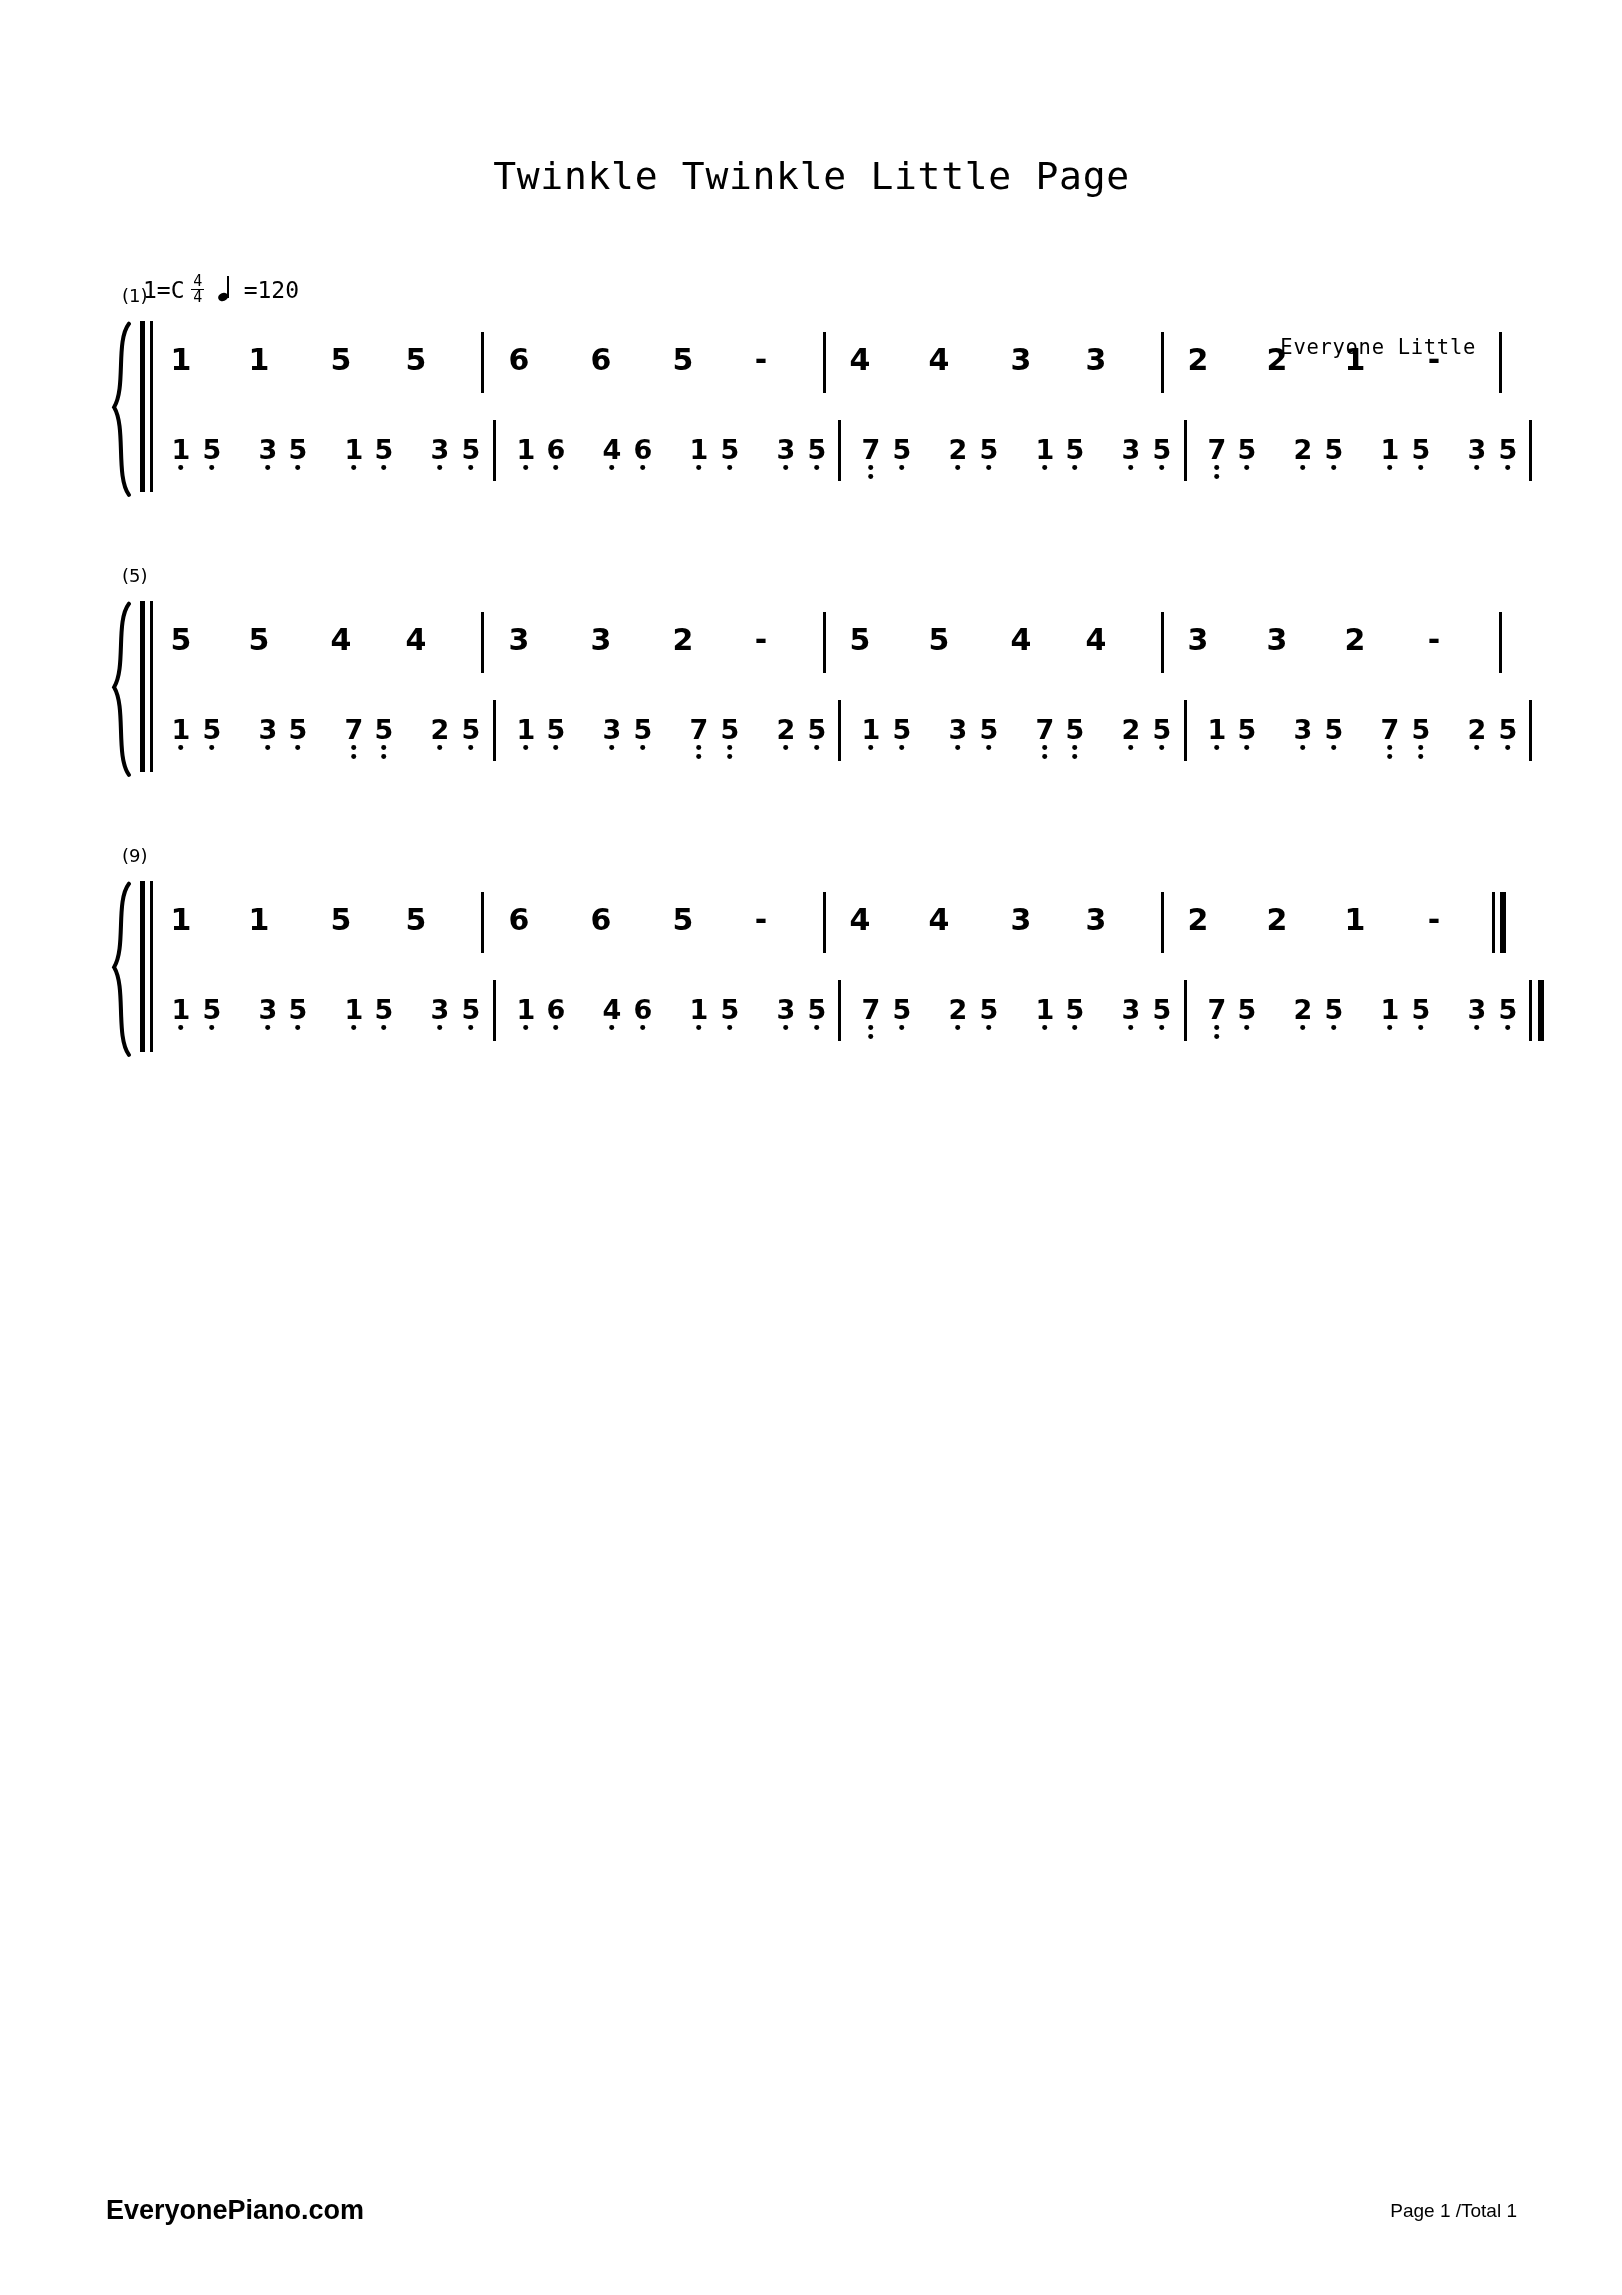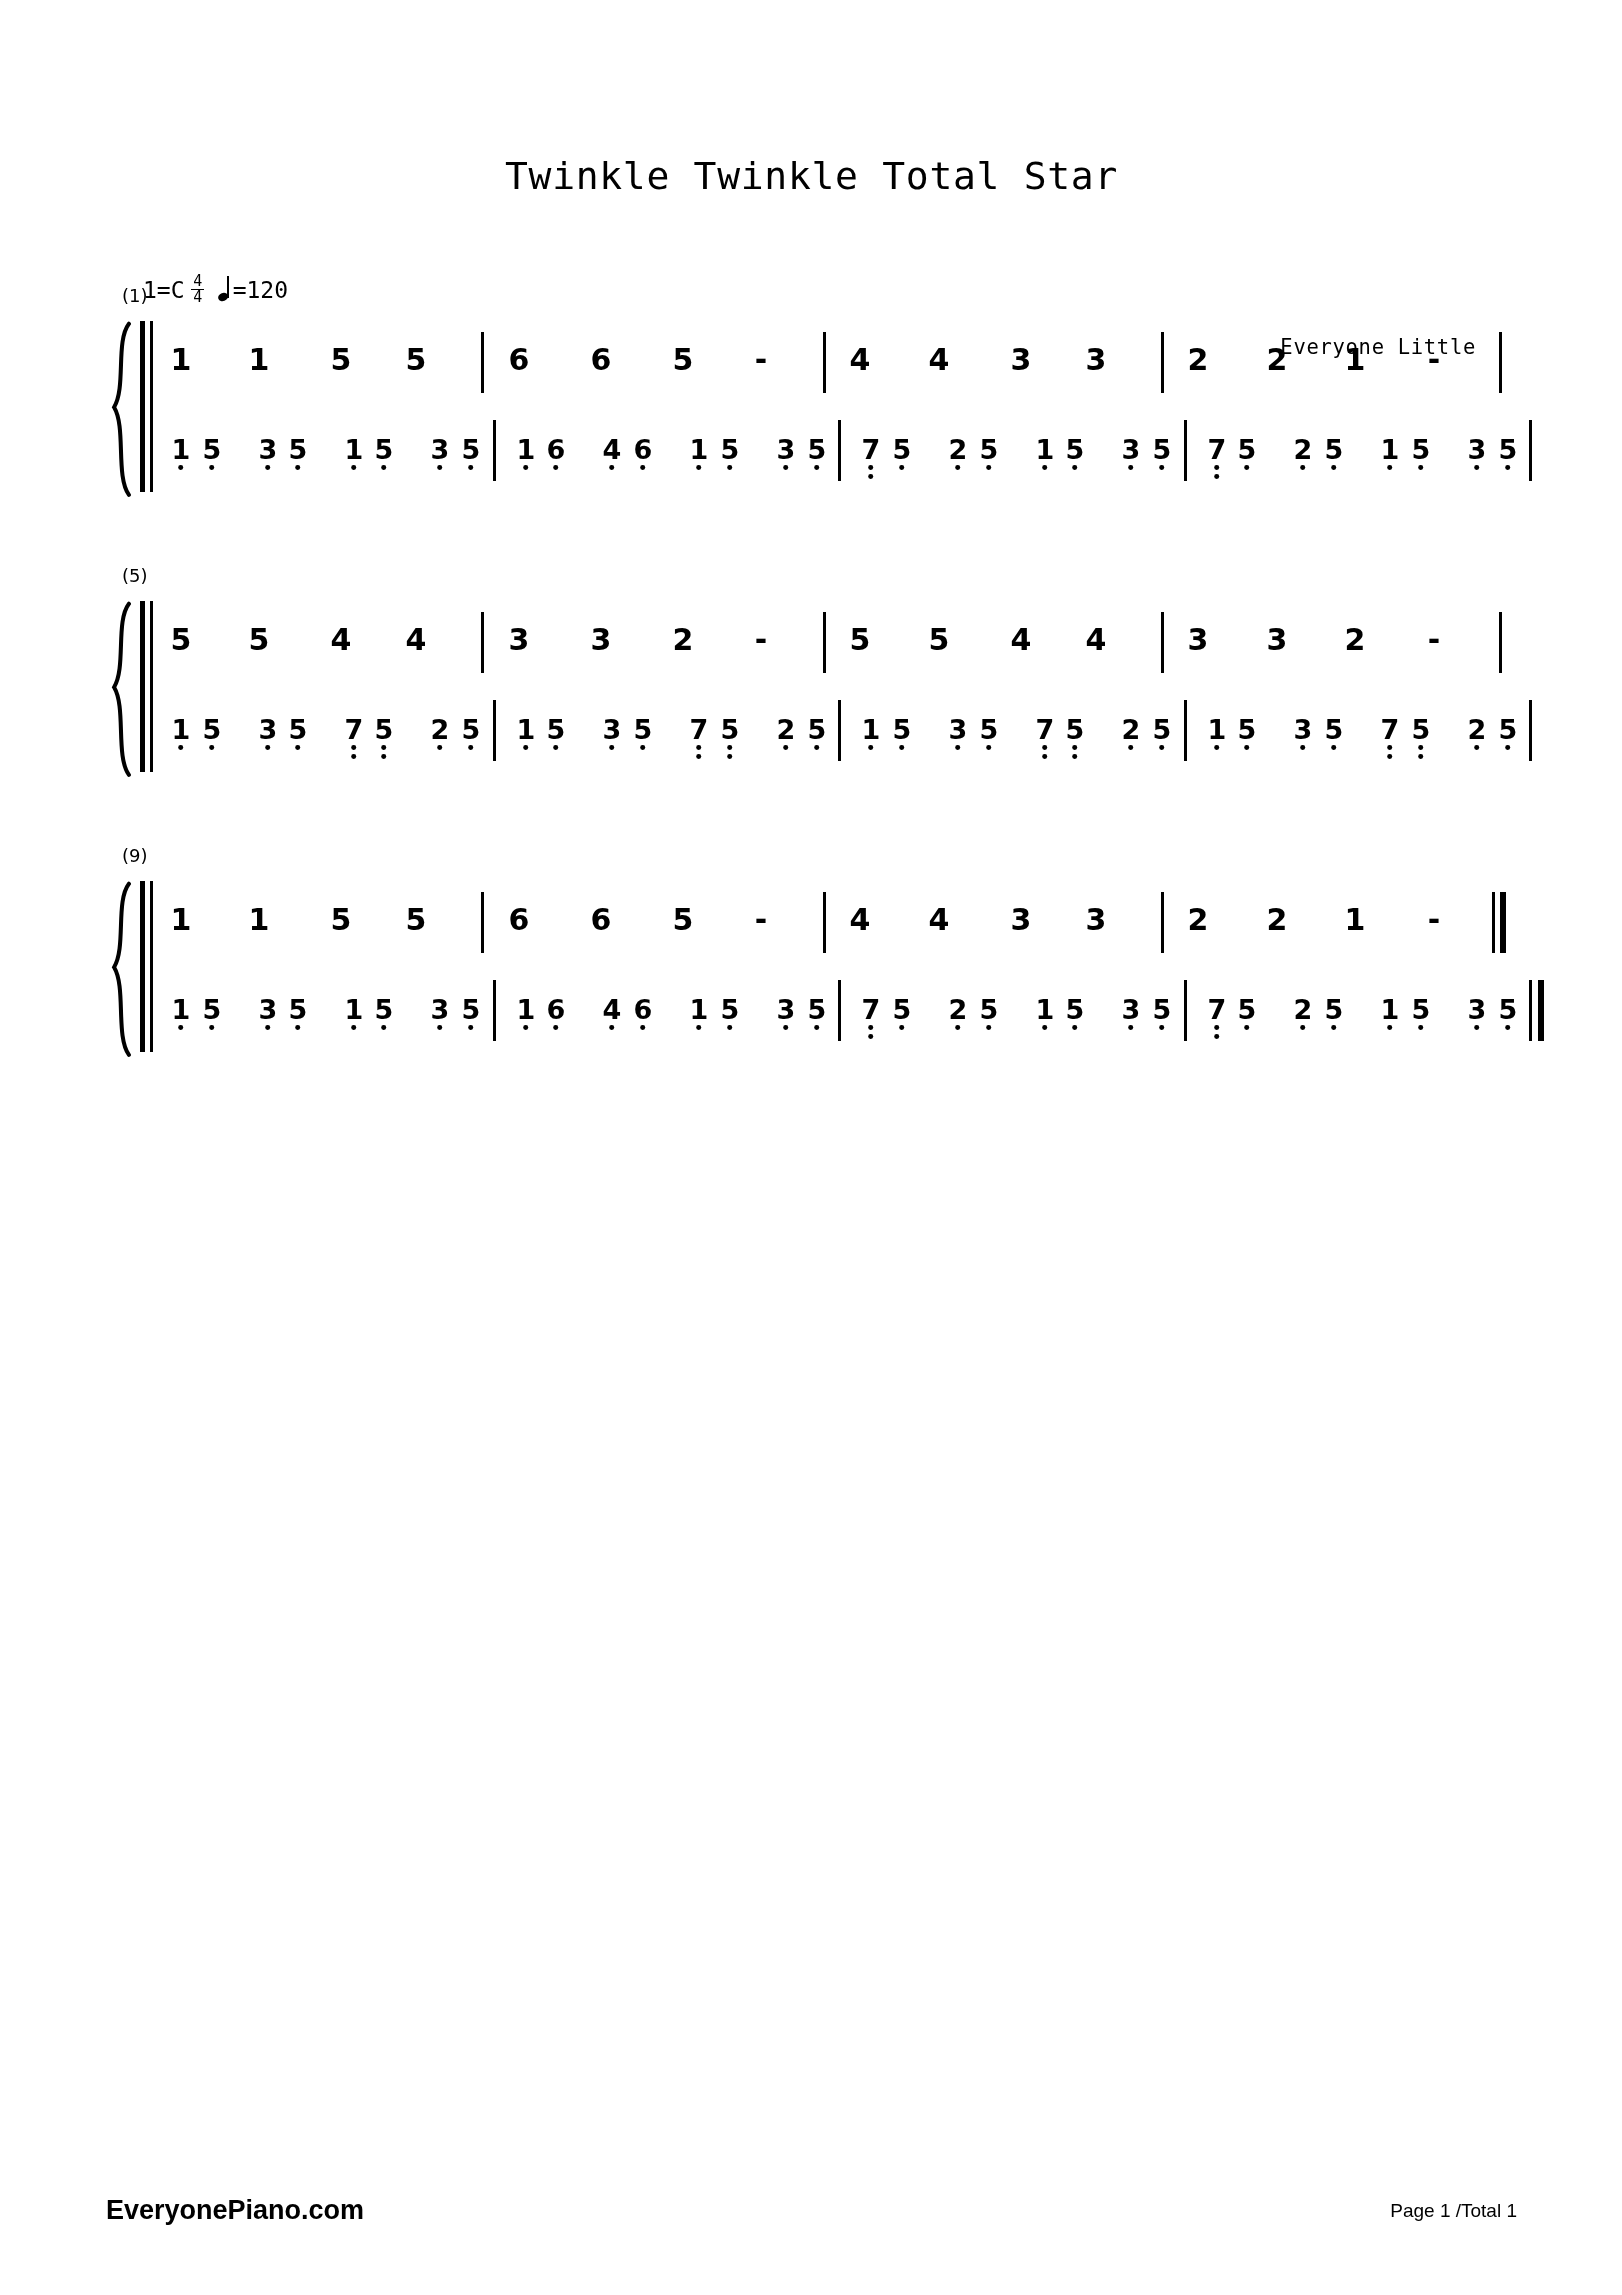--- a/index.html
+++ b/index.html
@@ -58,21 +58,21 @@
     align-items: center;
     font-size: 15px;
     line-height: 1.0;
     margin: 0 2.7px;
   }
   .frac .num { border-bottom: 1.4px solid #000; padding: 0 2px; }
   .frac .den { padding: 0 2px; }
   .tempo {
     display: inline-flex;
     align-items: center;
-    gap: 1px;
+    gap: 12px;
     margin-left: 6.8px;
     font-size: 23px;
   }
   .quarter-note {
     display: inline-block;
     position: relative;
     width: 13.7px;
     height: 24.6px;
   }
   .quarter-note .head {
@@ -184,21 +184,21 @@
     top: 2200px;
     font-family: "Liberation Sans", sans-serif;
     font-size: 19px;
   }
 </style>
 </head>
 <body>
 
 <div class="sheet">
 
-  <div class="title">Twinkle Twinkle Total Star</div>
+  <div class="title">Twinkle Twinkle Little Page</div>
 
   <div class="keysig">
     <span>1=C</span>
     <span class="frac">
       <span class="num">4</span>
       <span class="den">4</span>
     </span>
     <span class="tempo">
       <span class="quarter-note">
         <span class="head"></span>

